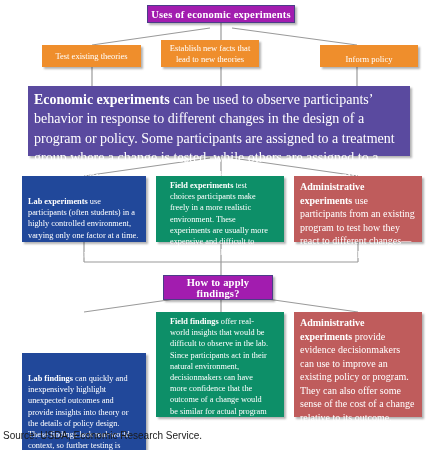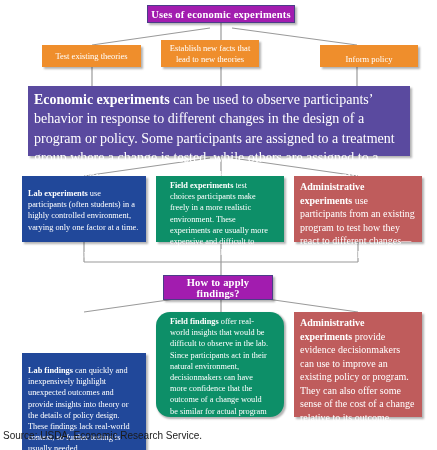--- a/index.html
+++ b/index.html
@@ -60,21 +60,21 @@
     background: #5a4a9f;
     font-size: 14px;
     line-height: 1.38;
     padding: 4px 6px 3px 6px;
     text-align: left;
   }
   .blue-box {
     background: #21489a;
     font-size: 8.3px;
     line-height: 1.35;
-    padding: 12px 6px;
+    padding: 20px 6px;
     text-align: left;
   }
   .green-box {
     background: #0d8f68;
     font-size: 8.3px;
     line-height: 1.35;
     padding: 4px 14px;
     text-align: left;
   }
   .red-box {
@@ -99,21 +99,21 @@
   #box-title          { left: 147px; top: 5px;   width: 148px; height: 18px; }
   #box-test           { left: 42px;  top: 45px;  width: 99px;  height: 22px; }
   #box-establish      { left: 161px; top: 40px;  width: 98px;  height: 27px; }
   #box-inform         { left: 320px; top: 45px;  width: 98px;  height: 22px; align-items: flex-end; }
   #box-econ-exp       { left: 28px;  top: 86px;  width: 382px; height: 70px; }
   #box-lab-exp        { left: 22px;  top: 176px; width: 124px; height: 66px; }
   #box-field-exp      { left: 156px; top: 176px; width: 128px; height: 66px; }
   #box-admin-exp      { left: 294px; top: 176px; width: 128px; height: 66px; }
   #box-apply          { left: 163px; top: 275px; width: 110px; height: 25px; }
   #box-lab-find       { left: 22px;  top: 312px; width: 124px; height: 105px; margin-top: 41px; }
-  #box-field-find     { left: 156px; top: 312px; width: 128px; height: 105px; border-radius: 14px; }
+  #box-field-find     { left: 156px; top: 312px; width: 128px; height: 105px; }
   #box-admin-find     { left: 294px; top: 312px; width: 128px; height: 105px; }
 </style>
 </head>
 <body>
 
 <div id="diagram">
 
   <svg class="connectors" viewBox="0 0 437 450" width="437" height="450" xmlns="http://www.w3.org/2000/svg">
 
     <line x1="221" y1="23" x2="221" y2="40" stroke="#9a9a9a" stroke-width="1.2"></line>

